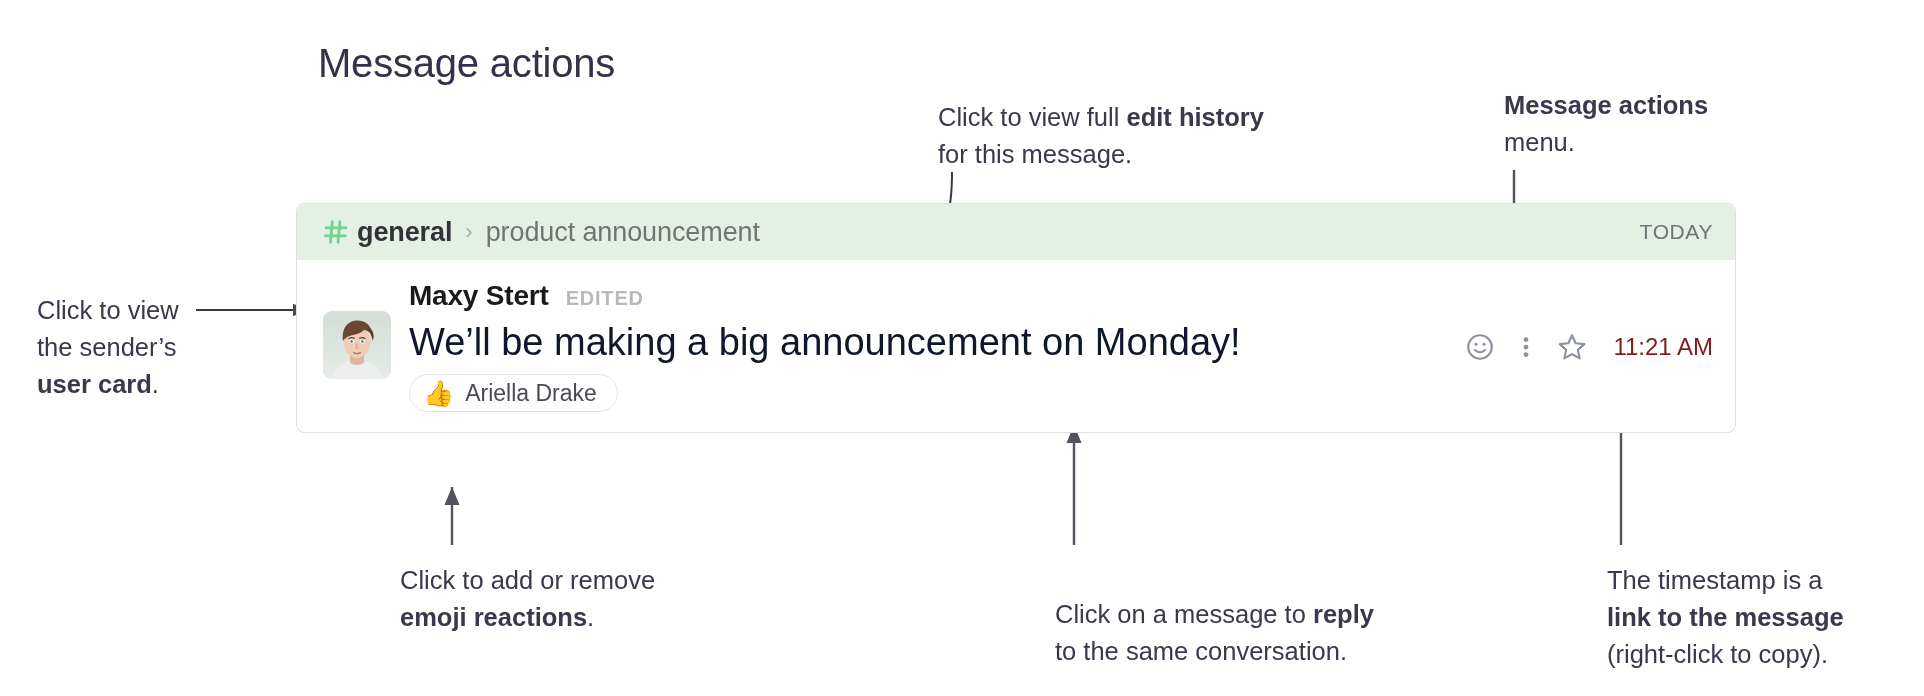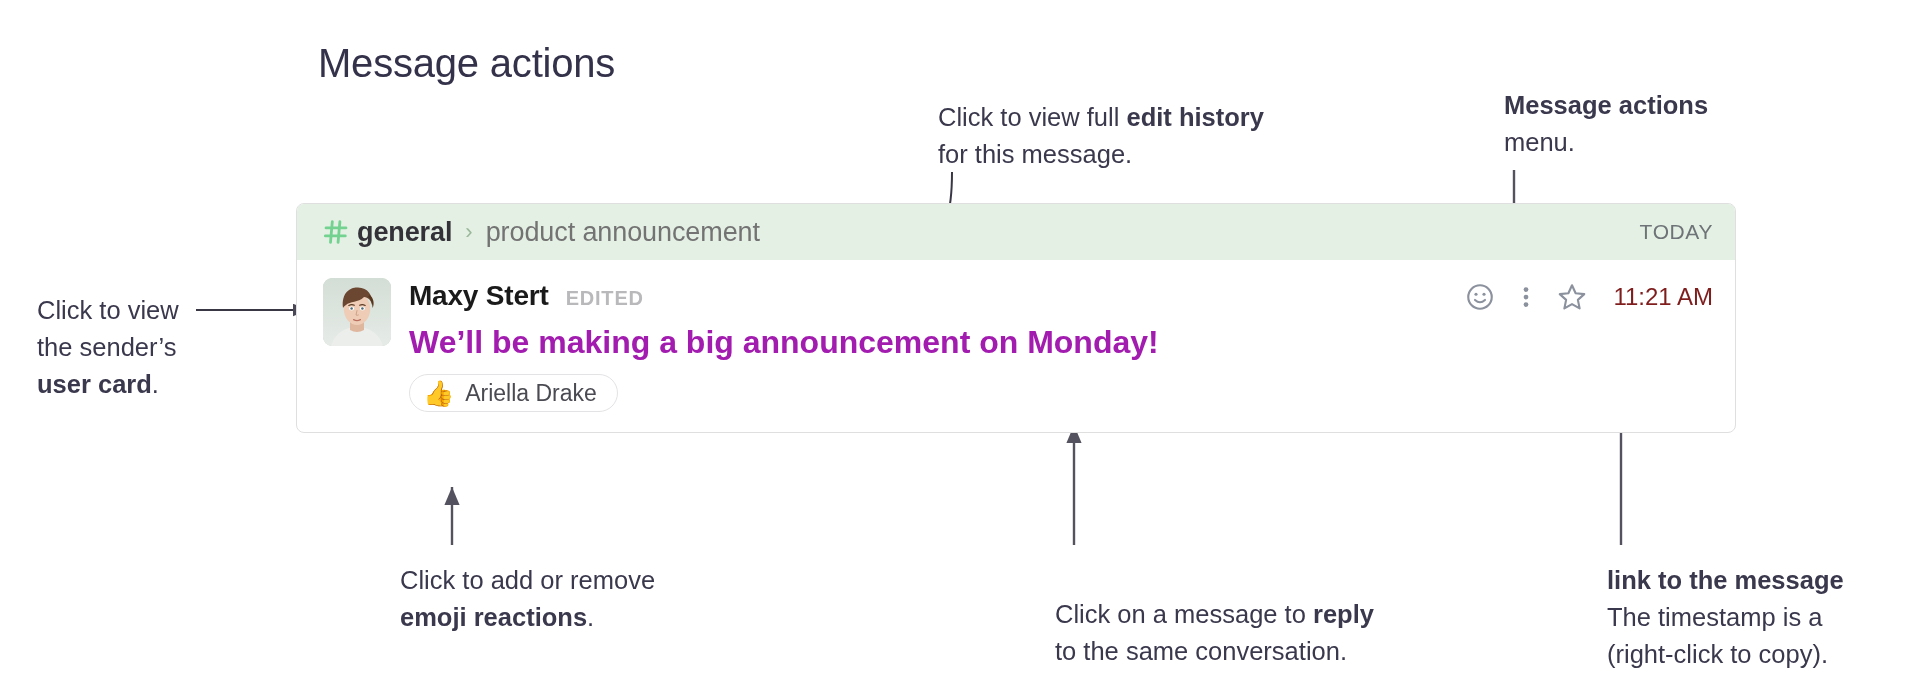--- a/index.html
+++ b/index.html
@@ -108,20 +108,21 @@
     color: #6e7377;
     letter-spacing: 0.6px;
     font-weight: 400;
   }
 
   
   #message-row {
     display: flex;
     padding: 18px 22px 20px 26px;
     box-sizing: border-box;
+    align-items: center;
   }
   #avatar {
     width: 68px;
     height: 68px;
     border-radius: 9px;
     flex: 0 0 auto;
     margin-right: 18px;
     overflow: hidden;
     display: block;
     background: #cfd9cf;
@@ -144,24 +145,24 @@
   }
   #edited-label {
     margin-left: 17px;
     font-size: 20px;
     color: #b9b9bc;
     letter-spacing: 0.8px;
     font-weight: bold;
   }
   #message-body {
     margin-top: 10px;
-    font-size: 32px;
+    font-size: 38px;
     line-height: 36px;
-    color: #a21caf;
-    font-weight: 700;
+    color: #0f172a;
+    font-weight: 400;
   }
   #reactions-row {
     margin-top: 14px;
     display: flex;
   }
   .reaction-pill {
     display: inline-flex;
     align-items: center;
     border: 1px solid #e3e3e6;
     border-radius: 20px;
@@ -229,22 +230,22 @@
   <div>Click to add or remove</div>
   <div><b>emoji reactions</b><span>.</span></div>
 </div>
 
 <div class="annotation" id="ann-reply">
   <div><span>Click on a message to </span><b>reply</b></div>
   <div>to the same conversation.</div>
 </div>
 
 <div class="annotation" id="ann-timestamp">
+  <div>The timestamp is a</div>
   <div><b>link to the message</b></div>
-  <div>The timestamp is a</div>
   <div>(right-click to copy).</div>
 </div>
 
 <svg id="connectors" viewBox="0 0 1924 696">
   <defs>
     <marker id="arrow-r" markerWidth="9" markerHeight="9" refX="7.6" refY="3.2" orient="auto">
       <path d="M0,0 L7.6,3.2 L0,6.4 z" fill="#4a4757"></path>
     </marker>
     <marker id="arrow-l" markerWidth="9" markerHeight="9" refX="7.6" refY="3.2" orient="auto">
       <path d="M0,0 L7.6,3.2 L0,6.4 z" fill="#3a3745"></path>

